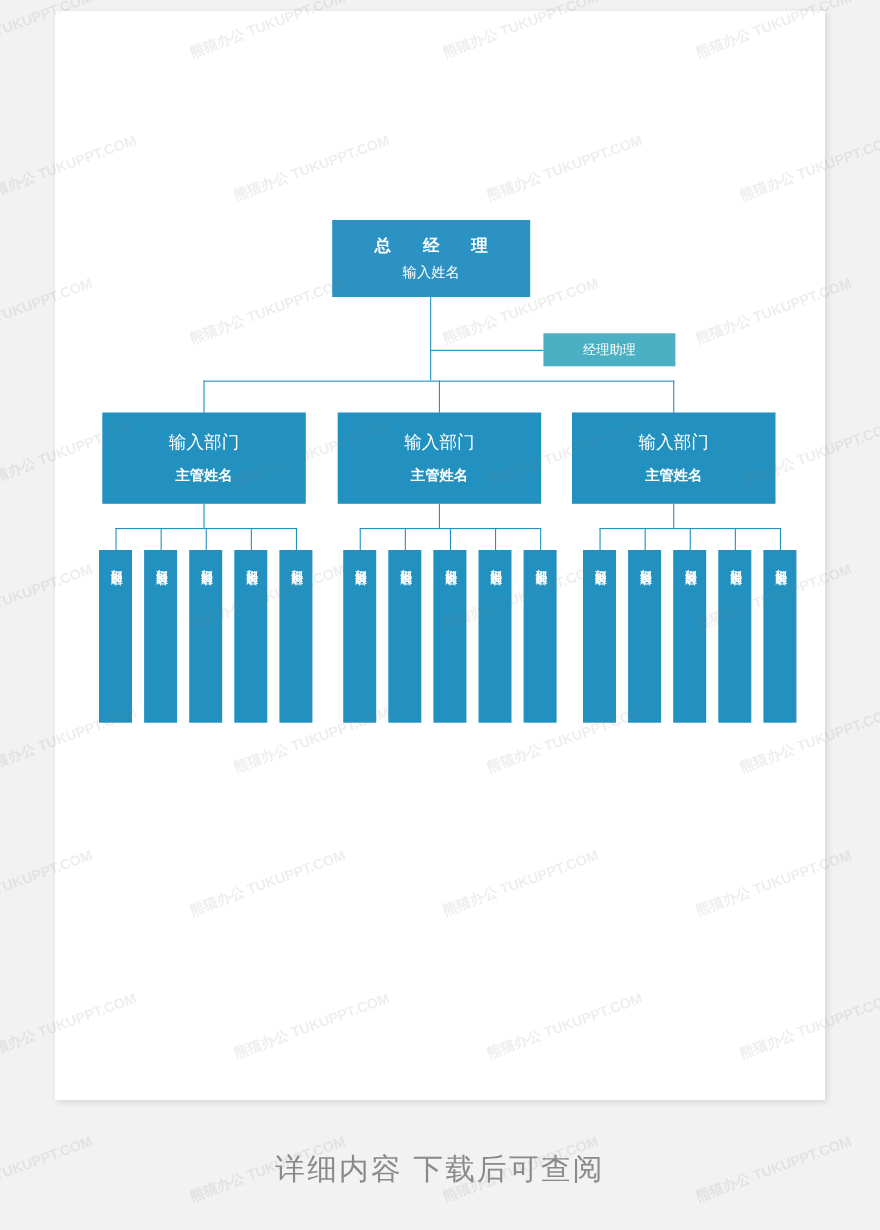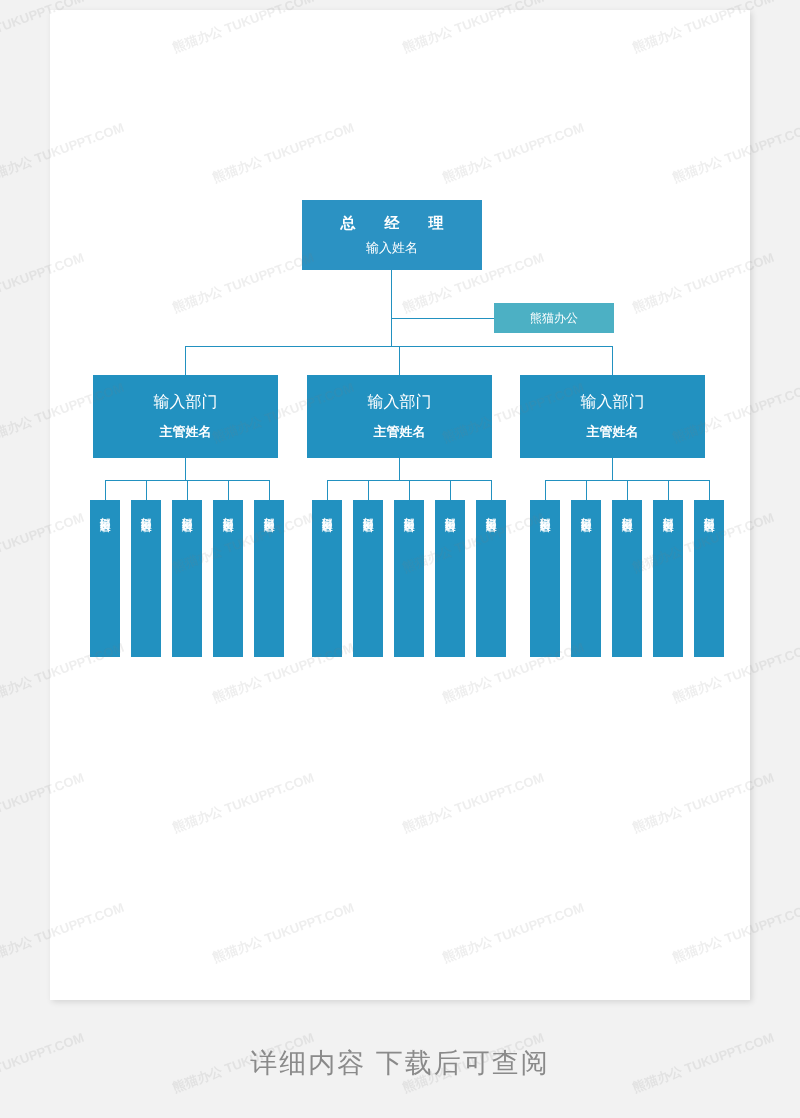--- a/index.html
+++ b/index.html
@@ -168,21 +168,21 @@
       <div class="ln lv" style="left:577px; top:470px; height:20px;"></div>
       <div class="ln lv" style="left:618px; top:470px; height:20px;"></div>
       <div class="ln lv" style="left:659px; top:470px; height:20px;"></div>
 
       <div class="node n-gm">
         <span class="l1">总　经　理</span>
         <span class="l2">输入姓名</span>
       </div>
 
       <div class="node n-as">
-        <span>熊猫办公</span>
+        <span>经理助理</span>
       </div>
 
       <div class="node dept d0">
         <span class="l1">输入部门</span>
         <span class="l2">主管姓名</span>
       </div>
       <div class="node dept d1">
         <span class="l1">输入部门</span>
         <span class="l2">主管姓名</span>
       </div>

